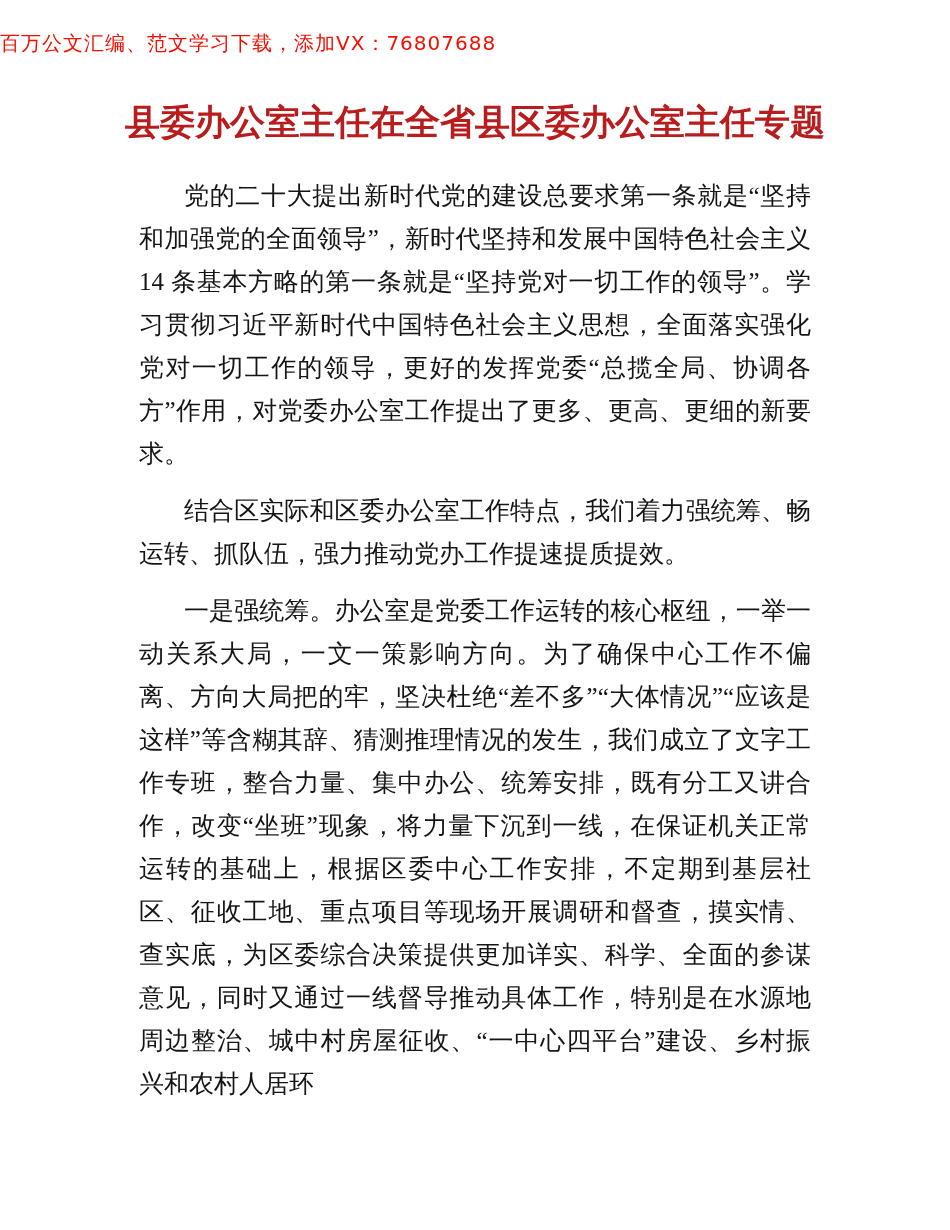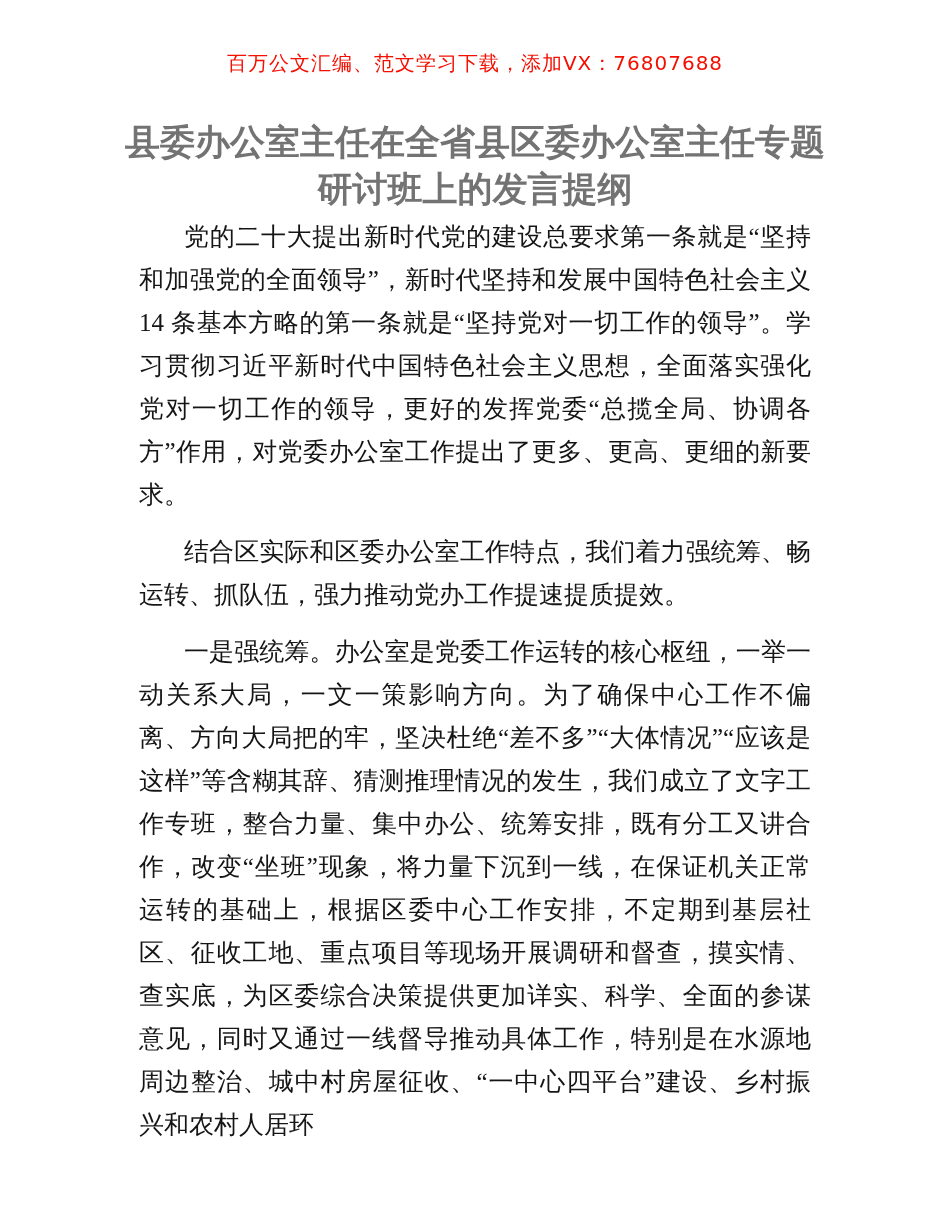--- a/index.html
+++ b/index.html
@@ -11,35 +11,34 @@
     position: relative;
     width: 950px;
     height: 1230px;
     margin: 0 auto;
     background: #ffffff;
     overflow: hidden;
     font-family: "DejaVu Sans", "Liberation Sans", sans-serif;
   }
   .notice {
     margin: 0;
-    padding-top: 51px;
-    text-align: center;
+    padding-top: 31px;
     font-size: 20px;
     line-height: 24px;
     letter-spacing: 1px;
     color: #f40f00;
   }
   .doc-title {
     width: 720px;
-    margin: 44px auto 2px auto;
+    margin: 44px auto 28px auto;
     text-align: center;
     font-size: 35px;
     line-height: 47px;
     font-weight: bold;
-    color: #737373;
+    color: #b91c1c;
   }
   .doc-title span {
     display: block;
   }
   .content {
     width: 672px;
     margin: 0 auto;
   }
   .para {
     margin: 0 0 14px 0;
@@ -54,21 +53,20 @@
 </style>
 </head>
 <body>
 
 <div class="page">
 
   <p class="notice">百万公文汇编、范文学习下载，添加VX：76807688</p>
 
   <h1 class="doc-title">
     <span>县委办公室主任在全省县区委办公室主任专题</span>
-    <span>研讨班上的发言提纲</span>
   </h1>
 
   <section class="content">
     <p class="para">党的二十大提出新时代党的建设总要求第一条就是“坚持和加强党的全面领导”，新时代坚持和发展中国特色社会主义14 条基本方略的第一条就是“坚持党对一切工作的领导”。学习贯彻习近平新时代中国特色社会主义思想，全面落实强化党对一切工作的领导，更好的发挥党委“总揽全局、协调各方”作用，对党委办公室工作提出了更多、更高、更细的新要求。</p>
     <p class="para">结合区实际和区委办公室工作特点，我们着力强统筹、畅运转、抓队伍，强力推动党办工作提速提质提效。</p>
     <p class="para">一是强统筹。办公室是党委工作运转的核心枢纽，一举一动关系大局，一文一策影响方向。为了确保中心工作不偏离、方向大局把的牢，坚决杜绝“差不多”“大体情况”“应该是这样”等含糊其辞、猜测推理情况的发生，我们成立了文字工作专班，整合力量、集中办公、统筹安排，既有分工又讲合作，改变“坐班”现象，将力量下沉到一线，在保证机关正常运转的基础上，根据区委中心工作安排，不定期到基层社区、征收工地、重点项目等现场开展调研和督查，摸实情、查实底，为区委综合决策提供更加详实、科学、全面的参谋意见，同时又通过一线督导推动具体工作，特别是在水源地周边整治、城中村房屋征收、“一中心四平台”建设、乡村振兴和农村人居环</p>
   </section>
 
 </div>
 

